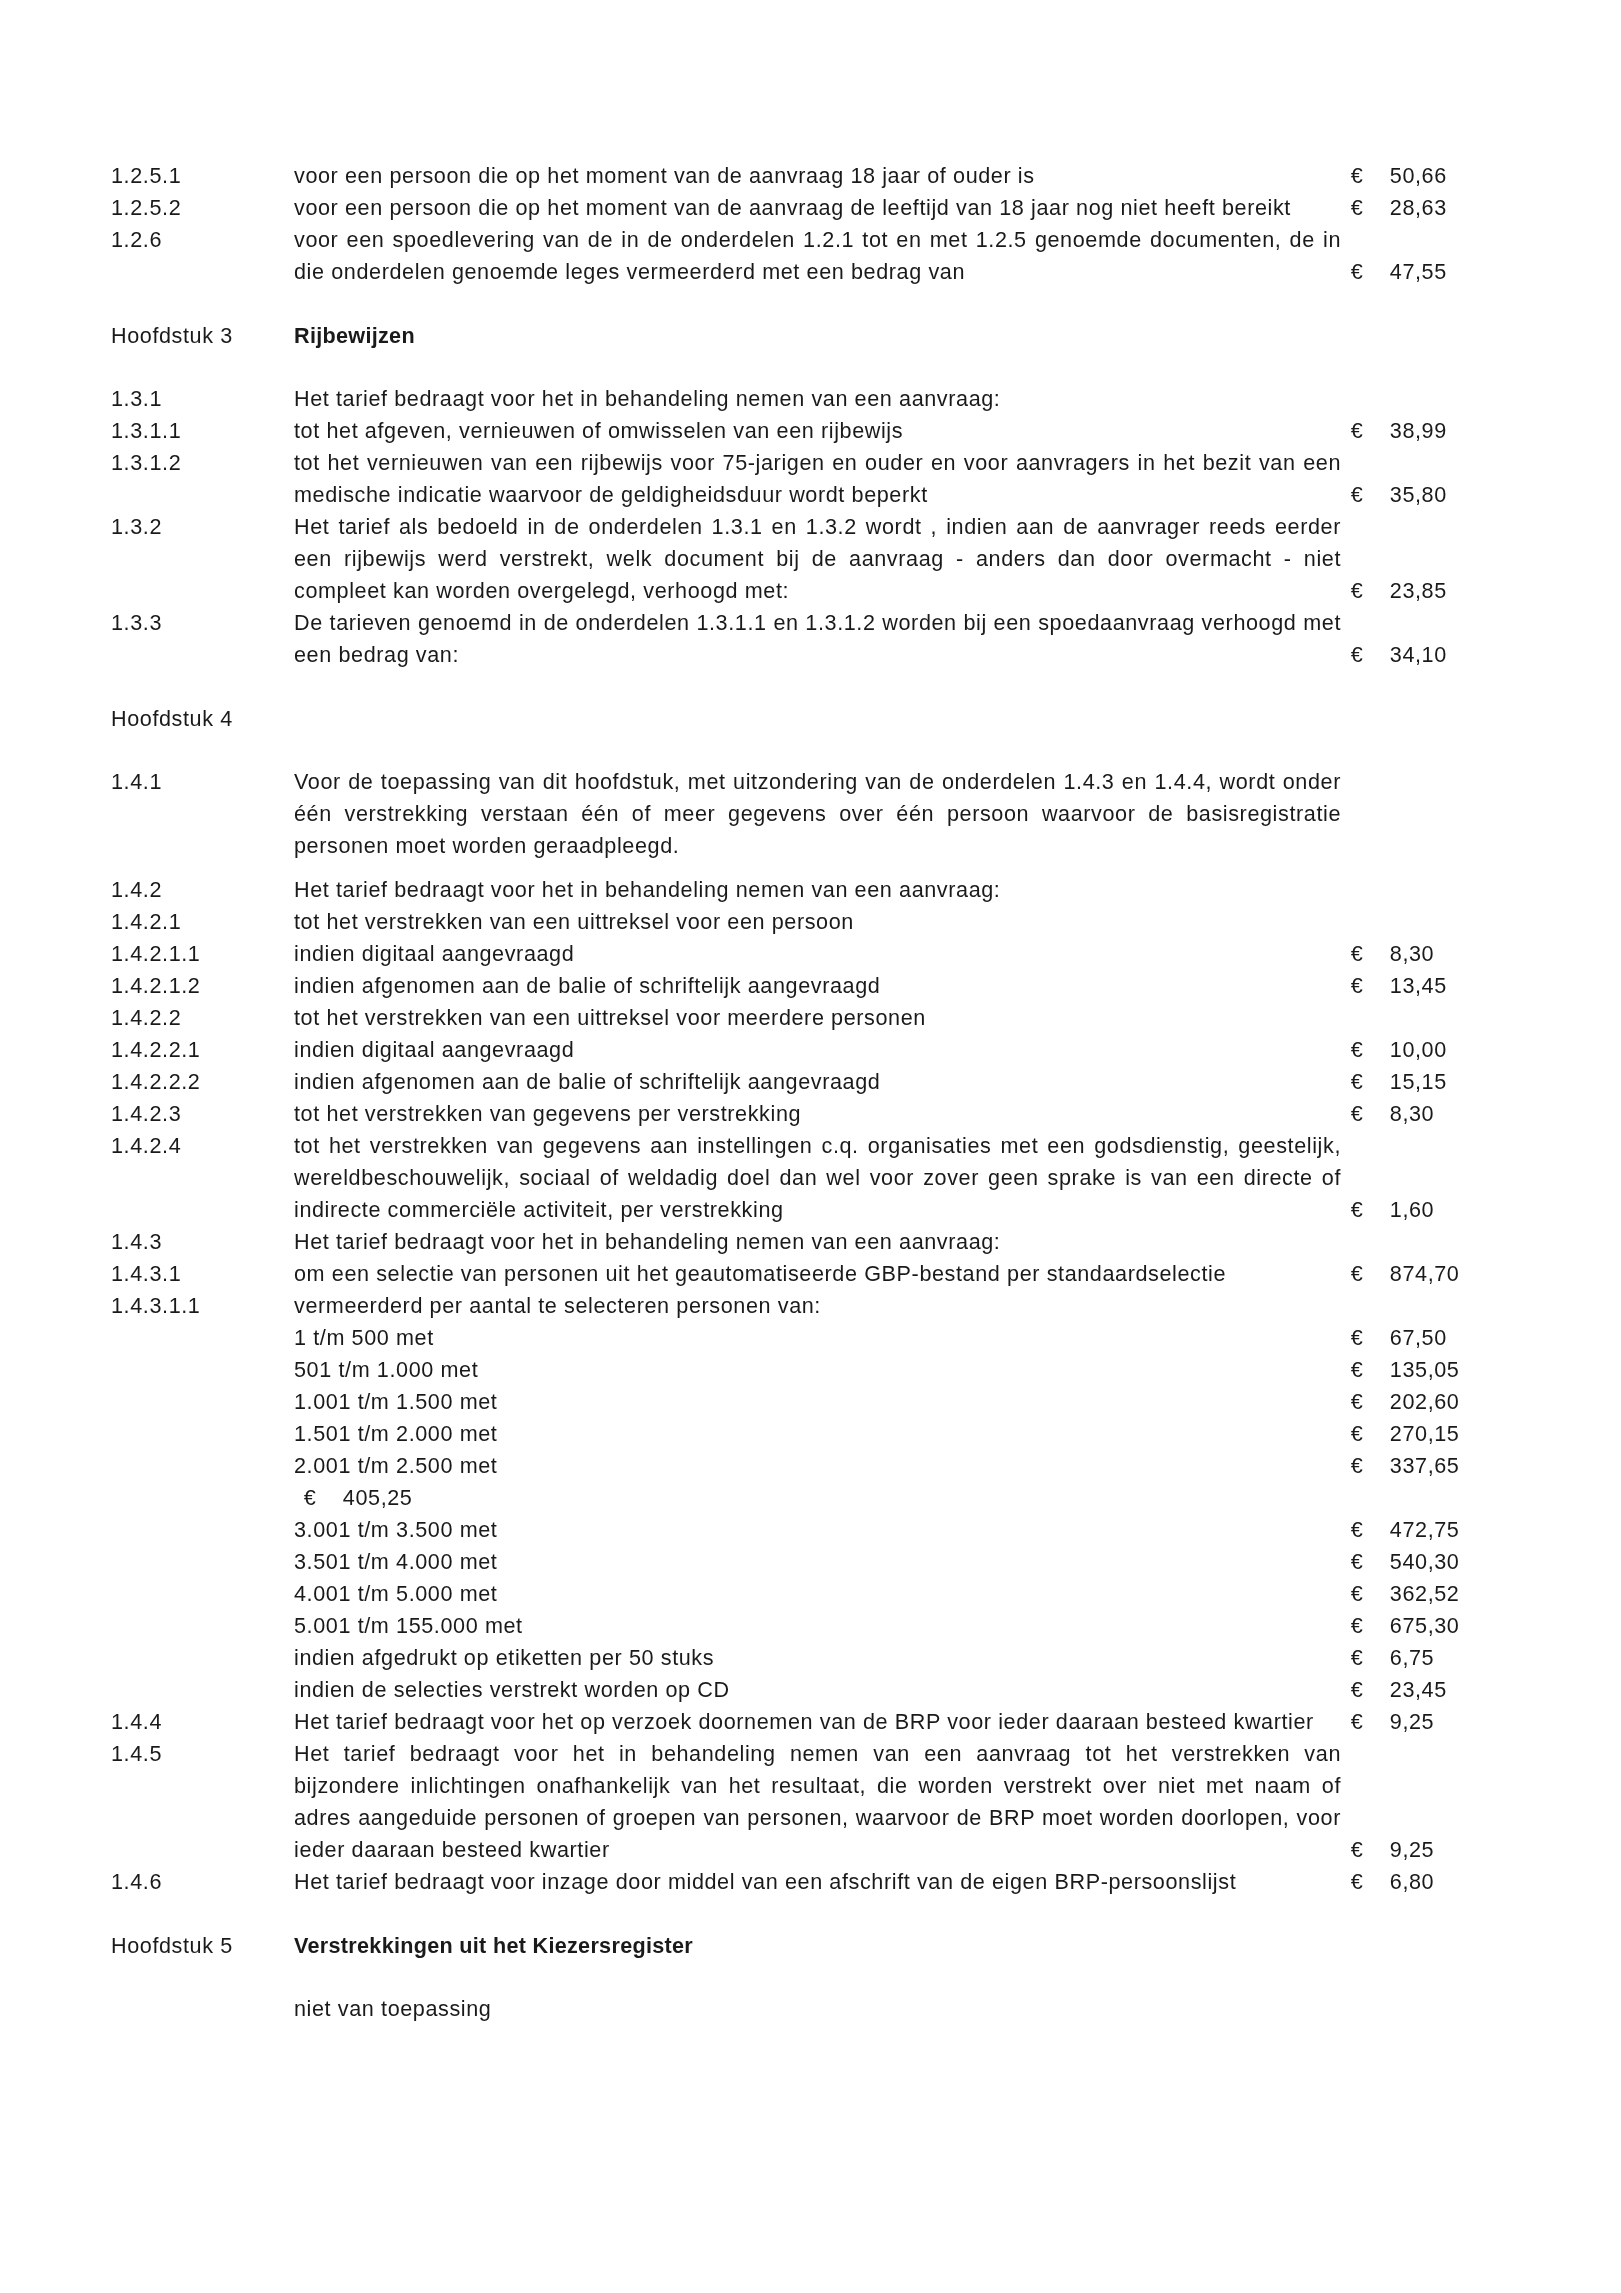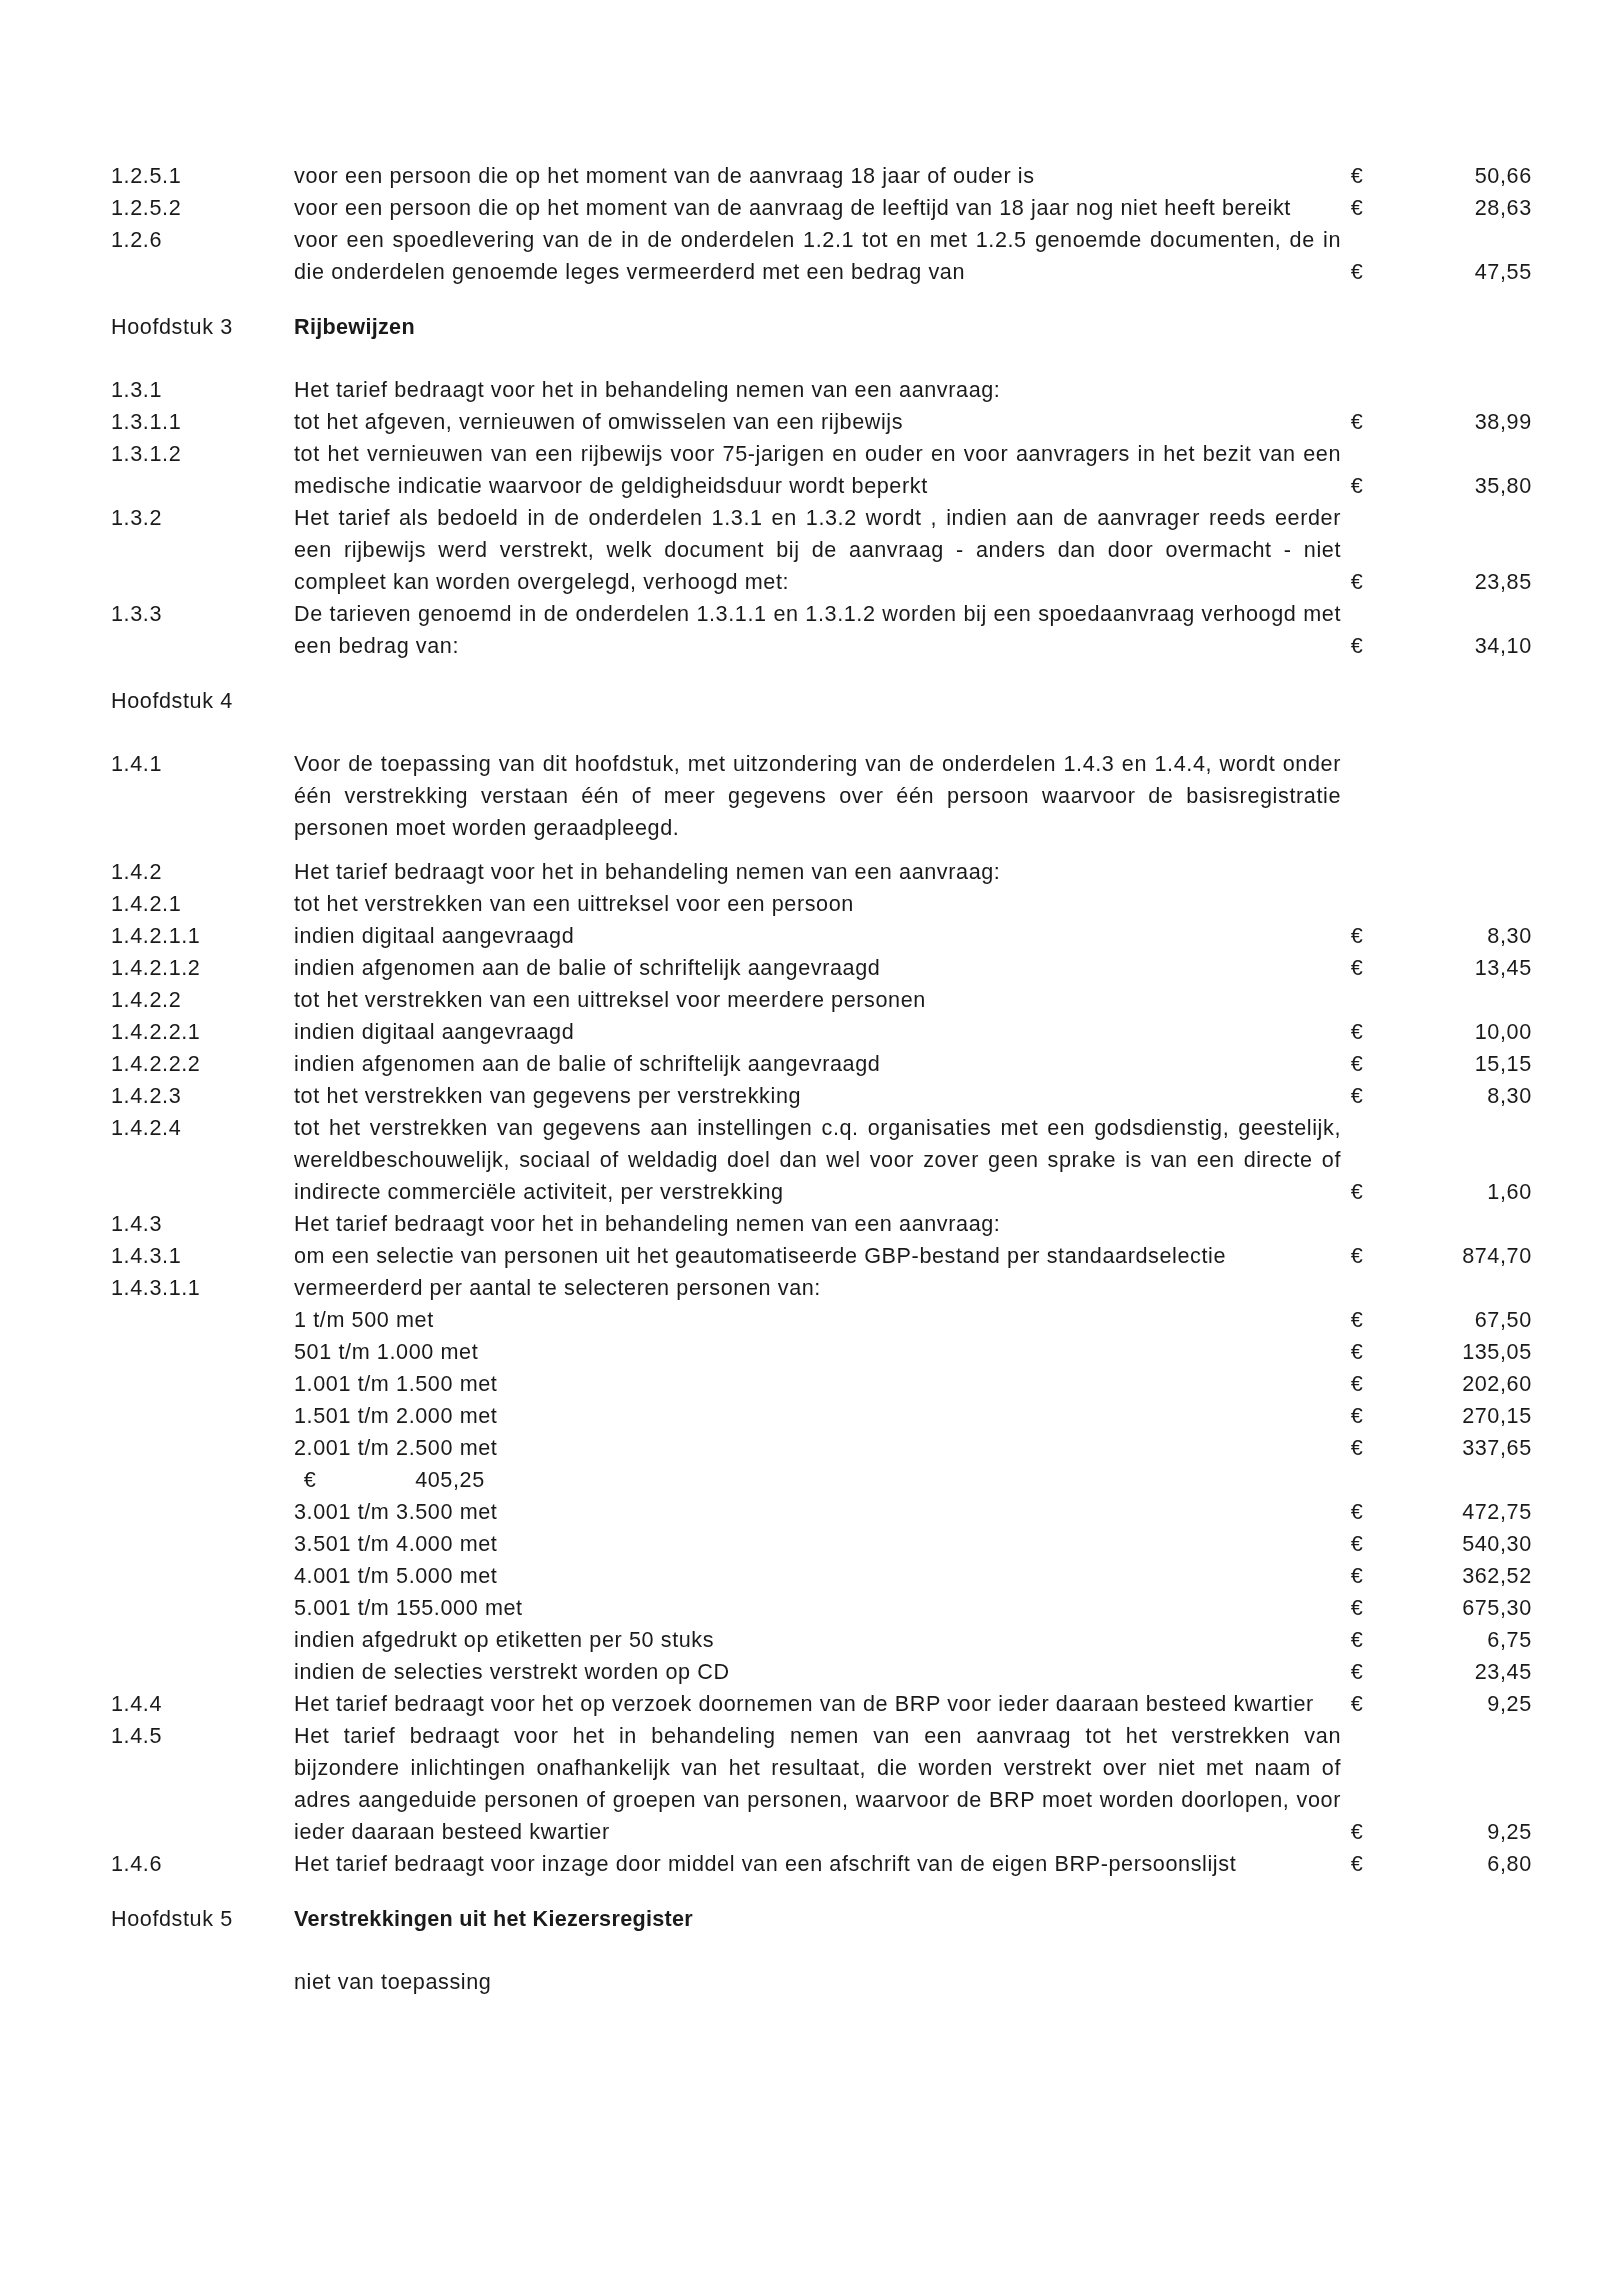--- a/index.html
+++ b/index.html
@@ -38,26 +38,26 @@
     .desc.just-last { text-align-last: left; }
     .eur {
       width: 39px;
       flex: none;
       text-align: left;
       padding-left: 9.8px;
     }
     .amt {
       width: 142px;
       flex: none;
-      text-align: right;
+      text-align: left;
     }
     .chapter {
       display: flex;
       line-height: 32px;
-      margin-top: 23px;
+      margin-top: 32px;
       margin-bottom: 31px;
     }
     .chapter .num { width: 183px; }
     .chapter .title { font-weight: bold; letter-spacing: 0.3px; }
     .gap { height: 11.8px; }
     .note { padding-left: 183px; line-height: 32px; }
   </style>
 </head>
 <body>
 

